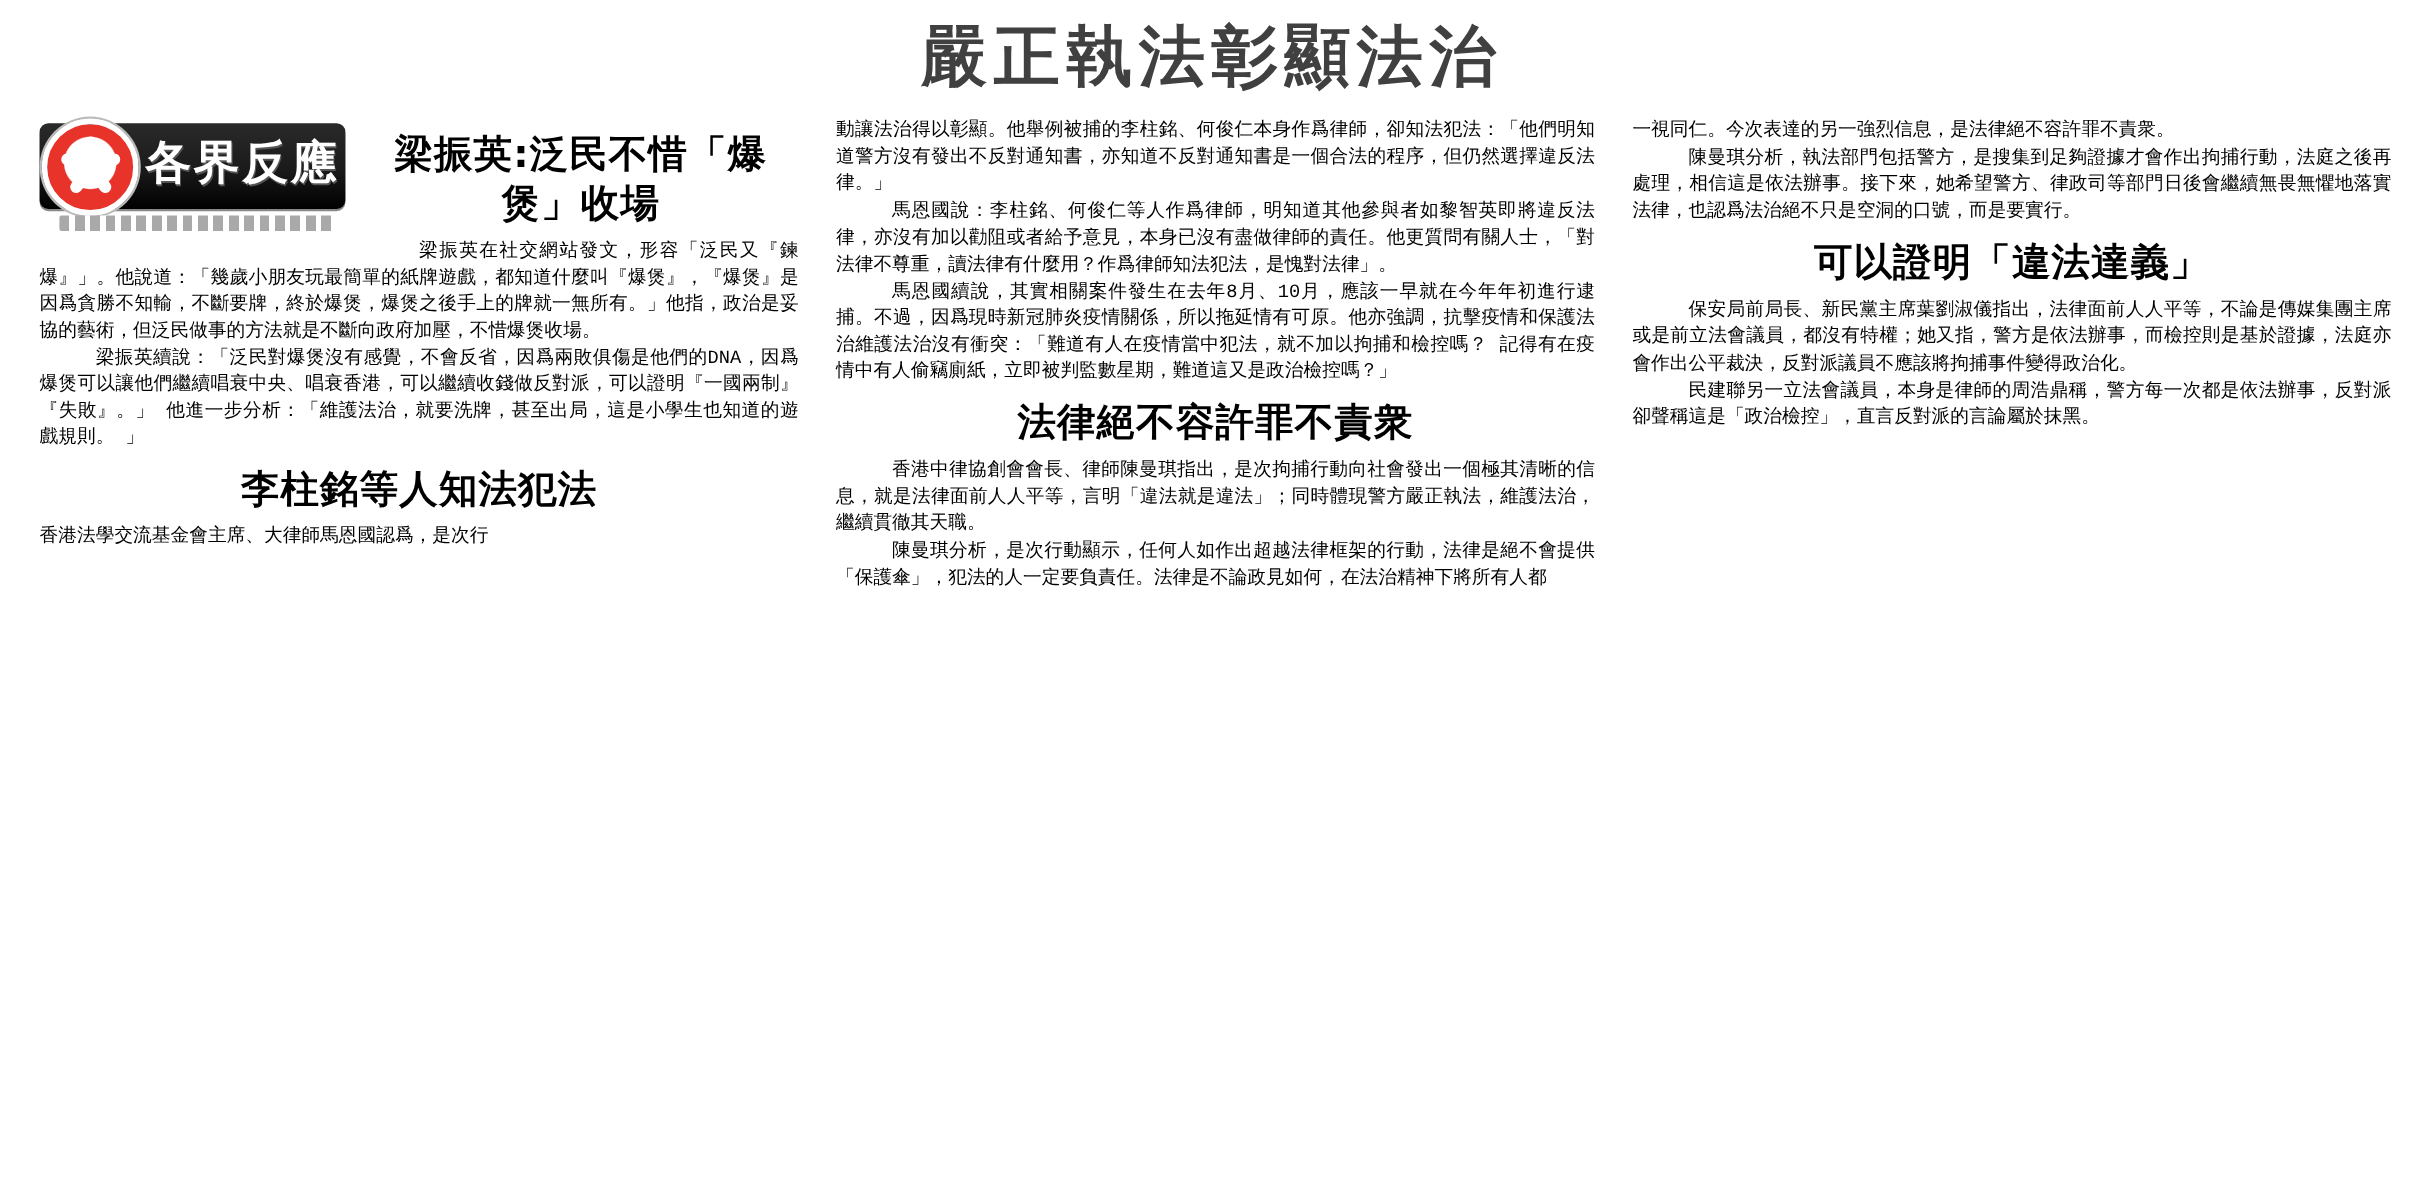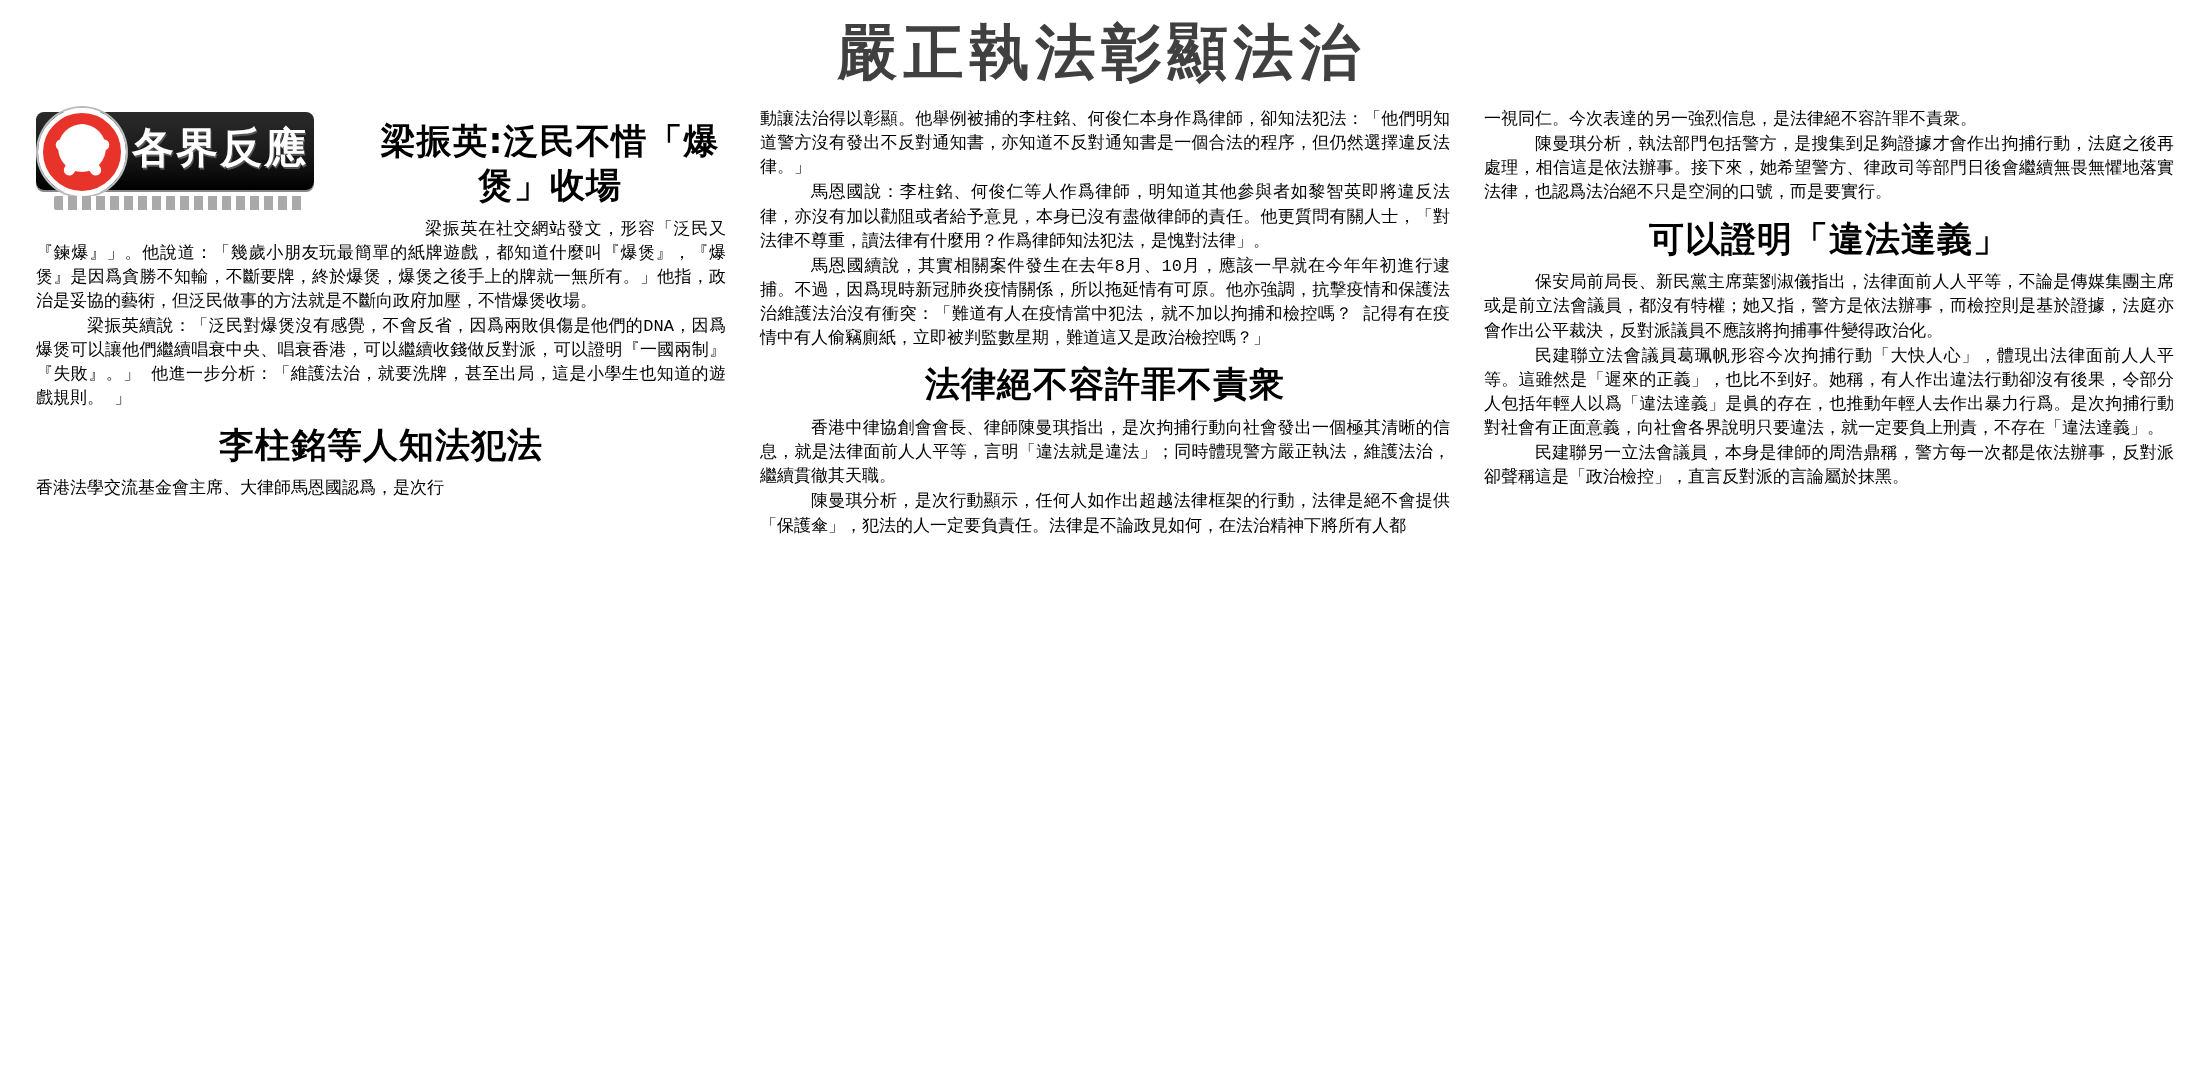--- a/index.html
+++ b/index.html
@@ -61,21 +61,20 @@
     margin: 12px 0 10px 0;
     letter-spacing: 1px;
   }
   
   .logo-wrap {
     float: left;
     width: 282px;
     height: 112px;
     margin: 4px 12px 6px 0;
     position: relative;
-    padding-left: 44px;
   }
   .logo-box {
     position: absolute;
     left: 0;
     top: 0;
     width: 278px;
     height: 78px;
     background: linear-gradient(180deg, #2a2a2a 0%, #1a1a1a 55%, #000 100%);
     border-radius: 8px;
     box-shadow: 0 2px 0 #888;
@@ -179,18 +178,17 @@
       <p class="body">香港中律協創會會長、律師陳曼琪指出，是次拘捕行動向社會發出一個極其清晰的信息，就是法律面前人人平等，言明「違法就是違法」；同時體現警方嚴正執法，維護法治，繼續貫徹其天職。</p>
       <p class="body">陳曼琪分析，是次行動顯示，任何人如作出超越法律框架的行動，法律是絕不會提供「保護傘」，犯法的人一定要負責任。法律是不論政見如何，在法治精神下將所有人都</p>
     </div>
 
     <div class="col">
       <p class="body noindent">一視同仁。今次表達的另一強烈信息，是法律絕不容許罪不責衆。</p>
       <p class="body">陳曼琪分析，執法部門包括警方，是搜集到足夠證據才會作出拘捕行動，法庭之後再處理，相信這是依法辦事。接下來，她希望警方、律政司等部門日後會繼續無畏無懼地落實法律，也認爲法治絕不只是空洞的口號，而是要實行。</p>
 
       <div class="subhead">可以證明「違法達義」</div>
       <p class="body">保安局前局長、新民黨主席葉劉淑儀指出，法律面前人人平等，不論是傳媒集團主席或是前立法會議員，都沒有特權；她又指，警方是依法辦事，而檢控則是基於證據，法庭亦會作出公平裁決，反對派議員不應該將拘捕事件變得政治化。</p>
-      <p class="body">民建聯立法會議員葛珮帆形容今次拘捕行動「大快人心」，體現出法律面前人人平等。這雖然是「遲來的正義」，也比不到好。她稱，有人作出違法行動卻沒有後果，令部分人包括年輕人以爲「違法達義」是眞的存在，也推動年輕人去作出暴力行爲。是次拘捕行動對社會有正面意義，向社會各界說明只要違法，就一定要負上刑責，不存在「違法達義」。</p>
       <p class="body">民建聯另一立法會議員，本身是律師的周浩鼎稱，警方每一次都是依法辦事，反對派卻聲稱這是「政治檢控」，直言反對派的言論屬於抹黑。</p>
     </div>
 
   </div>
 </div>
 
 </body></html>

